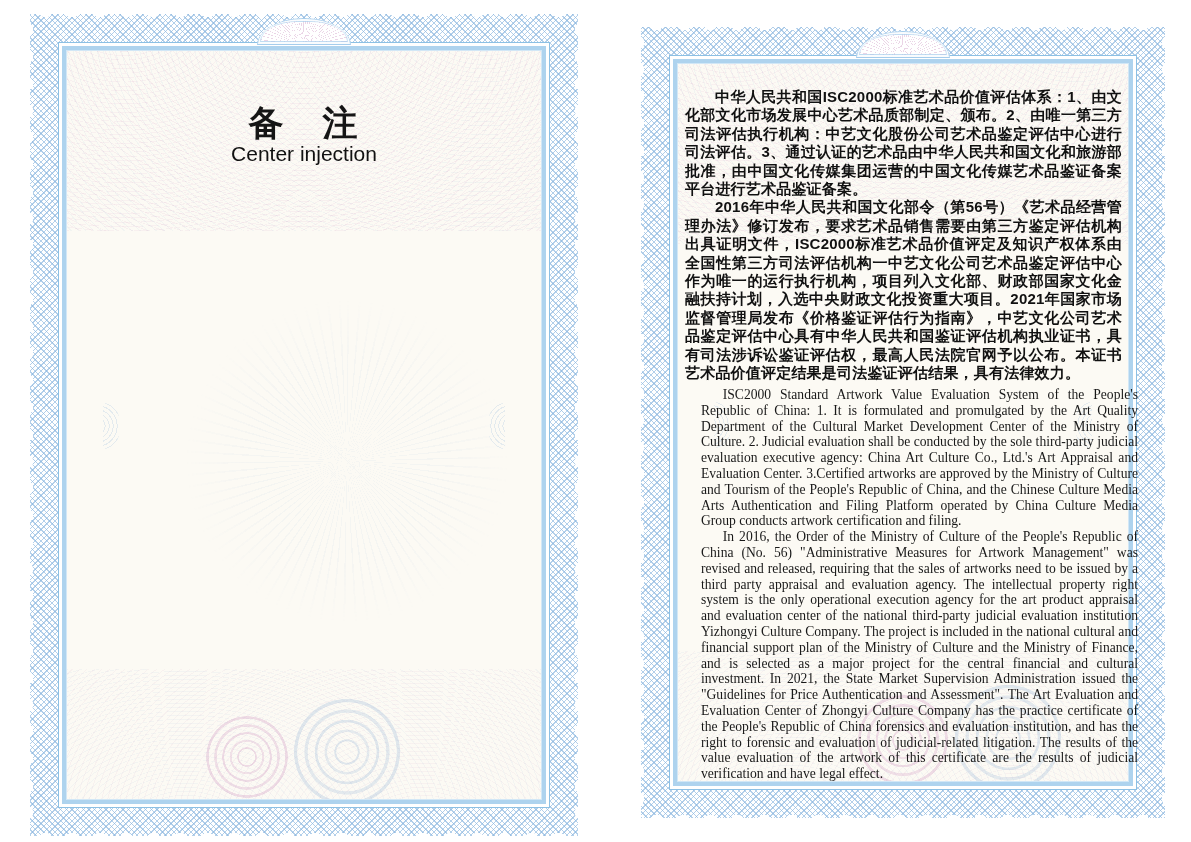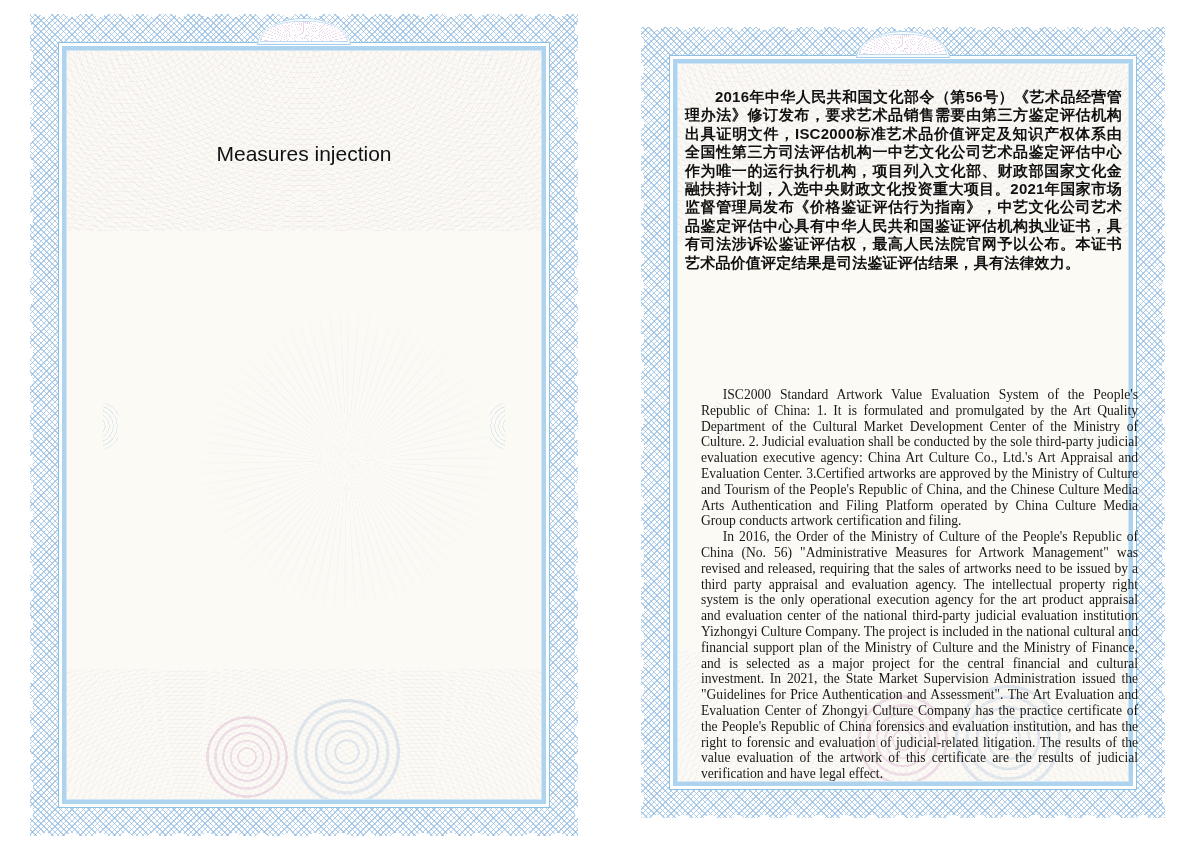--- a/index.html
+++ b/index.html
@@ -112,21 +112,22 @@
         <div class="wm-topband"></div>
         <div class="wm-bottomband"></div>
         <div class="wm-burst" style="left:120px;top:250px;"></div>
         <div class="rosette rosette-pink" style="left:130px;bottom:-8px;width:100px;height:100px;"></div>
         <div class="rosette rosette-blue" style="left:215px;bottom:-18px;width:130px;height:130px;"></div>
         <div class="shell shell-l" style="top:352px;"></div>
         <div class="shell shell-r" style="top:352px;"></div>
       </div>
     </div>
 
-    <div class="title-en">Measures injection</div>
+    <div class="title-zh">备　注</div>
+    <div class="title-en">Center injection</div>
   </div>
 
   <div class="page" id="page-right">
     <div class="sc sc-t"></div>
     <div class="sc sc-b"></div>
     <div class="sc sc-l"></div>
     <div class="sc sc-r"></div>
     <div class="crown"></div>
 
     <div class="frame">
@@ -134,20 +135,21 @@
         <div class="wm-topband"></div>
         <div class="wm-bottomband"></div>
         <div class="rosette rosette-pink" style="left:170px;bottom:-14px;width:110px;height:110px;"></div>
         <div class="rosette rosette-blue" style="left:265px;bottom:-22px;width:130px;height:130px;"></div>
         <div class="shell shell-l" style="top:338px;"></div>
         <div class="shell shell-r" style="top:338px;"></div>
       </div>
     </div>
 
     <div class="zh-text">
+      <p>中华人民共和国ISC2000标准艺术品价值评估体系：1、由文化部文化市场发展中心艺术品质部制定、颁布。2、由唯一第三方司法评估执行机构：中艺文化股份公司艺术品鉴定评估中心进行司法评估。3、通过认证的艺术品由中华人民共和国文化和旅游部批准，由中国文化传媒集团运营的中国文化传媒艺术品鉴证备案平台进行艺术品鉴证备案。</p>
       <p>2016年中华人民共和国文化部令（第56号）《艺术品经营管理办法》修订发布，要求艺术品销售需要由第三方鉴定评估机构出具证明文件，ISC2000标准艺术品价值评定及知识产权体系由全国性第三方司法评估机构一中艺文化公司艺术品鉴定评估中心作为唯一的运行执行机构，项目列入文化部、财政部国家文化金融扶持计划，入选中央财政文化投资重大项目。2021年国家市场监督管理局发布《价格鉴证评估行为指南》，中艺文化公司艺术品鉴定评估中心具有中华人民共和国鉴证评估机构执业证书，具有司法涉诉讼鉴证评估权，最高人民法院官网予以公布。本证书艺术品价值评定结果是司法鉴证评估结果，具有法律效力。</p>
     </div>
 
     <div class="en-text">
       <p>ISC2000 Standard Artwork Value Evaluation System of the People's Republic of China: 1. It is formulated and promulgated by the Art Quality Department of the Cultural Market Development Center of the Ministry of Culture. 2. Judicial evaluation shall be conducted by the sole third-party judicial evaluation executive agency: China Art Culture Co., Ltd.'s Art Appraisal and Evaluation Center. 3.Certified artworks are approved by the Ministry of Culture and Tourism of the People's Republic of China, and the Chinese Culture Media Arts Authentication and Filing Platform operated by China Culture Media Group conducts artwork certification and filing.</p>
       <p>In 2016, the Order of the Ministry of Culture of the People's Republic of China (No. 56) "Administrative Measures for Artwork Management" was revised and released, requiring that the sales of artworks need to be issued by a third party appraisal and evaluation agency. The intellectual property right system is the only operational execution agency for the art product appraisal and evaluation center of the national third-party judicial evaluation institution Yizhongyi Culture Company. The project is included in the national cultural and financial support plan of the Ministry of Culture and the Ministry of Finance, and is selected as a major project for the central financial and cultural investment. In 2021, the State Market Supervision Administration issued the "Guidelines for Price Authentication and Assessment". The Art Evaluation and Evaluation Center of Zhongyi Culture Company has the practice certificate of the People's Republic of China forensics and evaluation institution, and has the right to forensic and evaluation of judicial-related litigation. The results of the value evaluation of the artwork of this certificate are the results of judicial verification and have legal effect.</p>
     </div>
   </div>
 
 </div>

